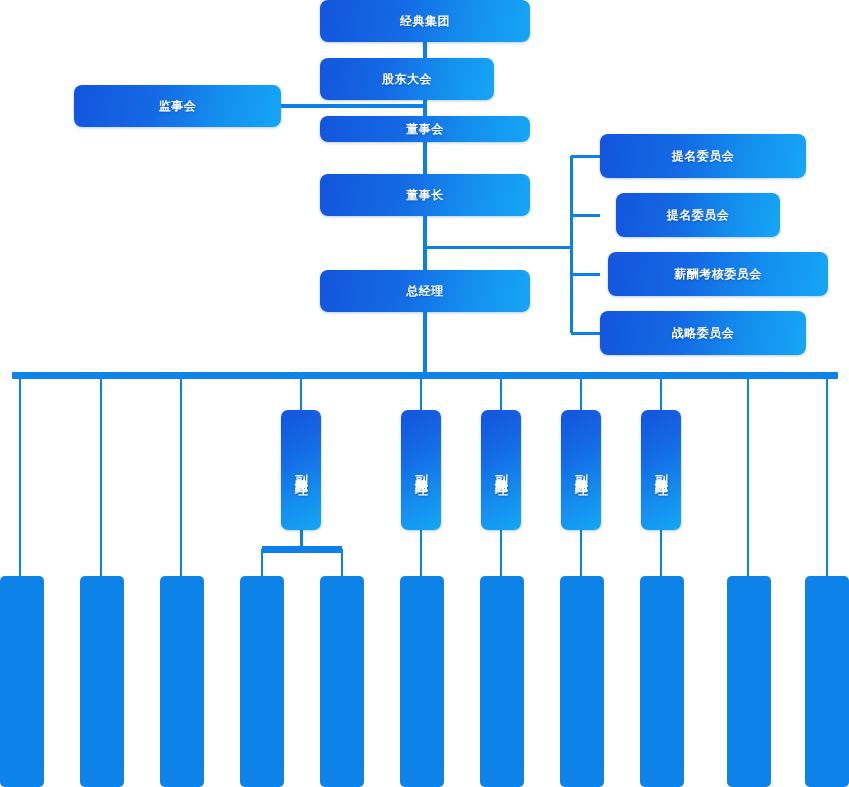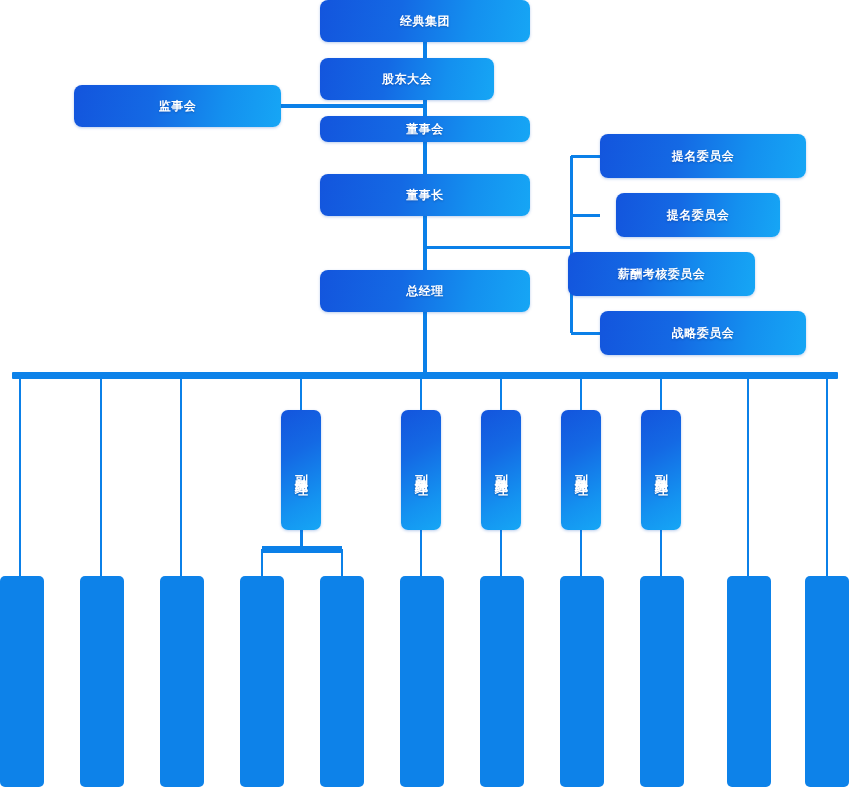--- a/index.html
+++ b/index.html
@@ -99,21 +99,21 @@
 
   <div id="node-layer">
       <div class="node h" style="left: 320px; top: 0px; width: 210px; height: 42px;">经典集团</div>
       <div class="node h" style="left: 320px; top: 58px; width: 174px; height: 42px;">股东大会</div>
       <div class="node h" style="left: 320px; top: 116px; width: 210px; height: 26px;">董事会</div>
       <div class="node h" style="left: 320px; top: 174px; width: 210px; height: 42px;">董事长</div>
       <div class="node h" style="left: 320px; top: 270px; width: 210px; height: 42px;">总经理</div>
       <div class="node h" style="left: 74px; top: 85px; width: 207px; height: 42px;">监事会</div>
       <div class="node h" style="left: 600px; top: 134px; width: 206px; height: 44px;">提名委员会</div>
       <div class="node h" style="left: 600px; top: 193px; width: 164px; height: 44px; margin-left: 16px;">提名委员会</div>
-      <div class="node h" style="left: 568px; top: 252px; width: 187px; height: 44px;">薪酬考核委员会</div>
+      <div class="node h" style="left: 608px; top: 252px; width: 220px; height: 44px;">薪酬考核委员会</div>
       <div class="node h" style="left: 600px; top: 311px; width: 206px; height: 44px;">战略委员会</div>
       <div class="node v" style="left: 281px; top: 410px; width: 40px; height: 120px;">副总经理</div>
       <div class="node v" style="left: 401px; top: 410px; width: 40px; height: 120px;">副总经理</div>
       <div class="node v" style="left: 481px; top: 410px; width: 40px; height: 120px;">副总经理</div>
       <div class="node v" style="left: 561px; top: 410px; width: 40px; height: 120px;">副总经理</div>
       <div class="node v" style="left: 641px; top: 410px; width: 40px; height: 120px;">副总经理</div>
       <div class="node flat" style="left: 0px; top: 576px; width: 44px; height: 211px;"></div>
       <div class="node flat" style="left: 80px; top: 576px; width: 44px; height: 211px;"></div>
       <div class="node flat" style="left: 160px; top: 576px; width: 44px; height: 211px;"></div>
       <div class="node flat" style="left: 240px; top: 576px; width: 44px; height: 211px;"></div>

